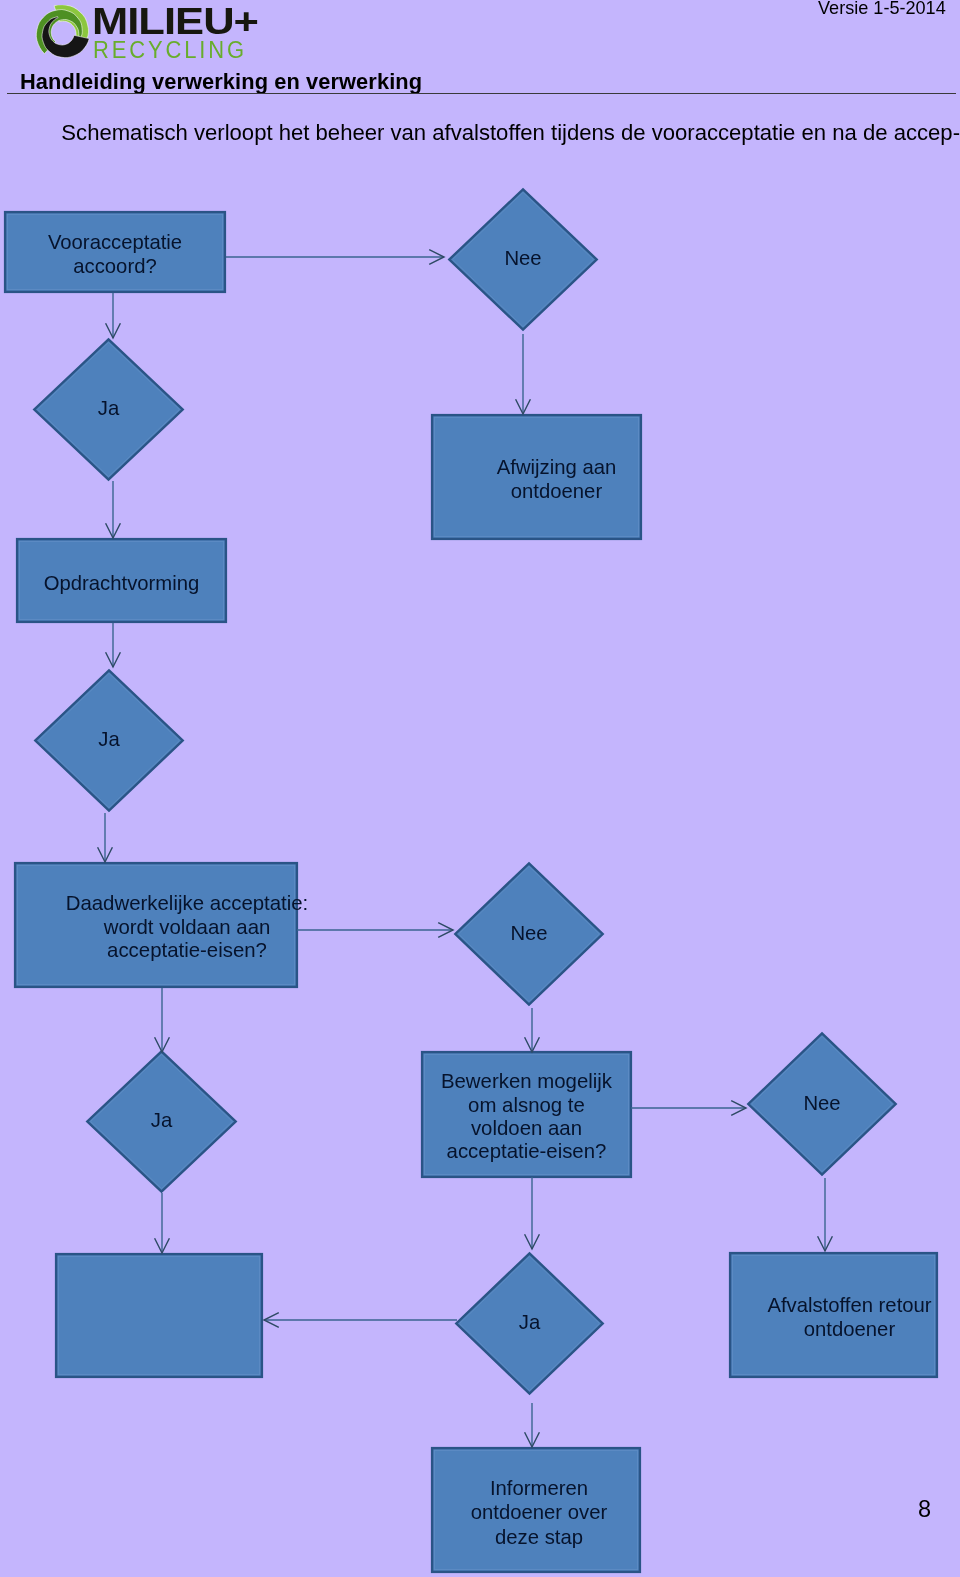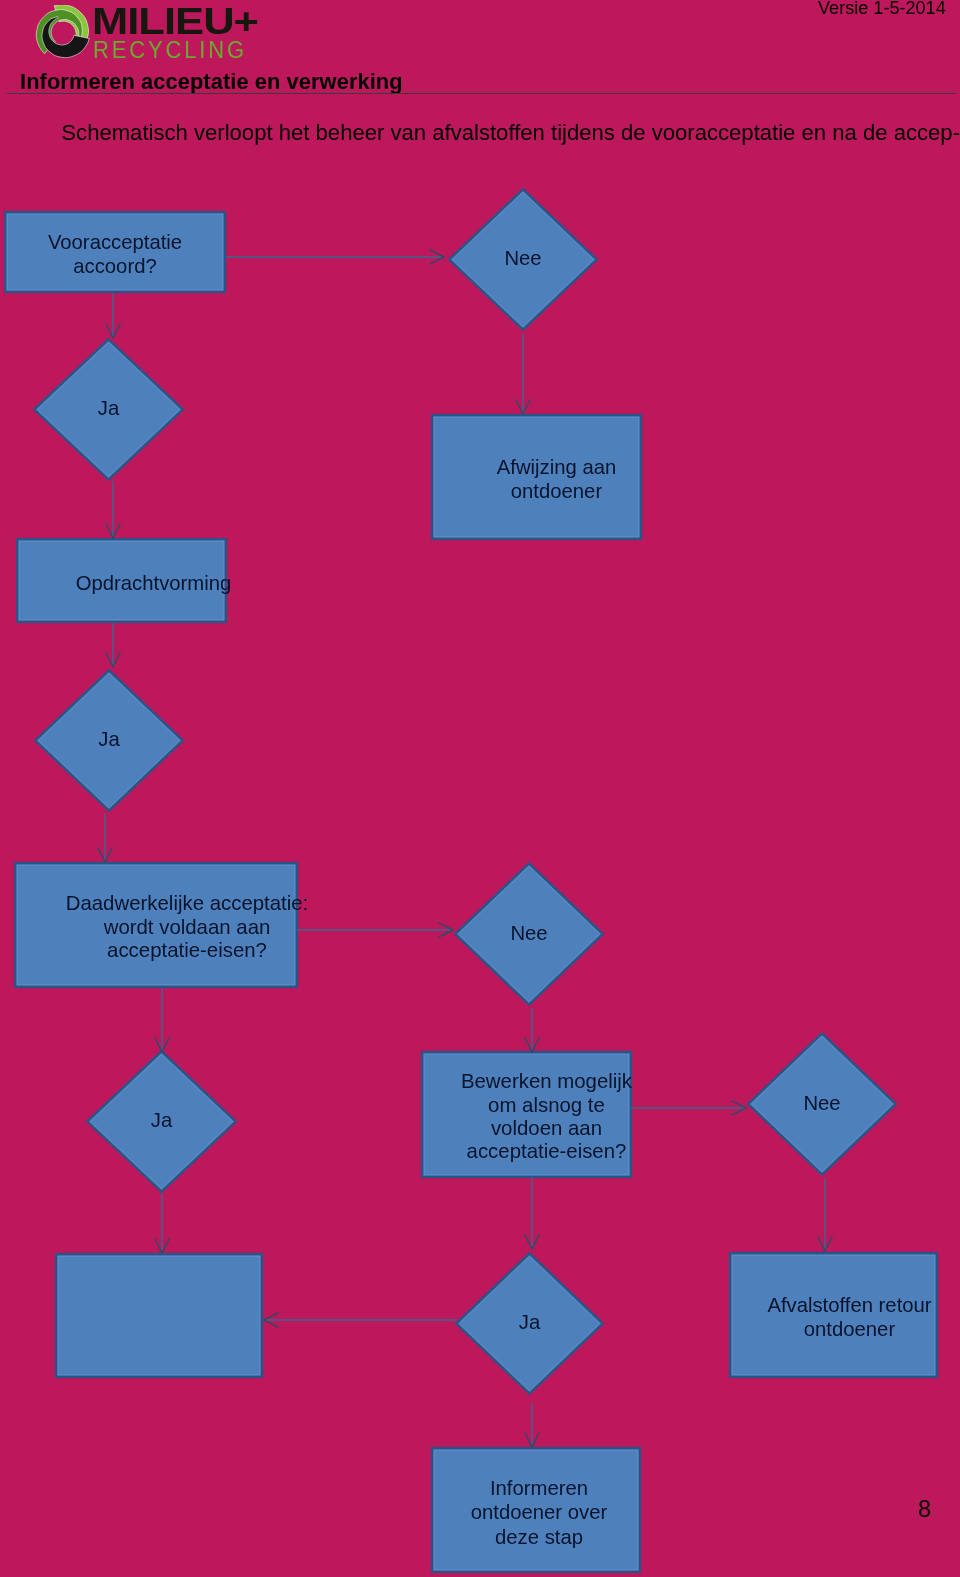--- a/index.html
+++ b/index.html
@@ -1,18 +1,18 @@
 <!DOCTYPE html>
 <html><head>
 <meta charset="utf-8">
 <style>
   html,body{margin:0;padding:0;background:#ffffff;}
   body{width:960px;height:1577px;position:relative;overflow:hidden;
        font-family:"Liberation Sans",sans-serif;color:#000;}
-  .page{position:absolute;left:0;top:0;width:960px;height:1577px;background:#be185d;text-decoration:underline;}
+  .page{position:absolute;left:0;top:0;width:960px;height:1577px;background:#c4b5fd;text-decoration:underline;}
 
   
   #logo{position:absolute;left:35px;top:5px;width:56px;height:56px;}
   #logo-word{position:absolute;left:93px;top:0px;width:174px;height:62px;}
   #version{position:absolute;left:818px;top:-2px;font-size:18.1px;color:#000;
            white-space:nowrap;}
   #doc-title{position:absolute;left:20px;top:68.5px;font-size:21.8px;font-weight:bold;
              white-space:nowrap;letter-spacing:0.1px;}
   #title-rule{position:absolute;left:7px;top:93px;width:949px;height:1.3px;
               background:#3a3a3a;}
@@ -43,21 +43,21 @@
     <path fill="#4E9023" stroke="#ffffff" stroke-width="0.5" d="M11.1 46.8C7.6 43.6 5.6 39.3 4.3 34.8C3.0 30.4 3.9 25.8 5.1 21.6C6.3 17.3 9.5 14.1 12.7 11.2C15.8 8.4 20.1 7.5 24.1 6.8C28.0 6.0 31.9 7.7 35.4 9.0C39.0 10.4 41.1 13.8 43.3 16.6C45.4 19.5 45.3 23.2 45.6 26.5C45.9 29.8 43.8 32.7 42.4 35.4L41.5 34.9C42.8 32.4 42.5 29.4 42.2 26.8C42.0 24.1 40.3 22.0 38.8 19.9C37.3 17.9 34.8 17.0 32.6 16.2C30.4 15.3 28.0 15.8 25.8 16.2C23.6 16.6 21.9 18.1 20.3 19.6C18.7 21.0 18.0 23.1 17.5 25.0C16.9 27.0 17.3 29.0 17.8 30.9C18.4 32.8 19.5 34.5 21.0 35.8Z"></path>
     <path fill="#151515" stroke="#ffffff" stroke-width="0.5" d="M51.9 33.1C51.0 37.3 48.5 40.8 45.7 43.9C42.9 47.0 38.9 48.6 35.1 49.8C31.3 51.0 27.2 50.3 23.4 49.5C19.7 48.7 16.8 45.9 14.0 43.5C11.3 41.0 10.4 37.4 9.3 34.1C8.2 30.8 9.3 27.3 10.0 24.2C10.7 21.0 13.3 18.8 15.3 16.6C17.3 14.3 20.5 13.9 23.1 13.1L23.5 14.0C21.0 14.8 19.3 16.9 17.7 18.7C16.1 20.5 15.7 23.1 15.2 25.3C14.8 27.5 15.6 29.7 16.3 31.8C17.0 33.9 18.7 35.3 20.2 36.7C21.7 38.0 23.8 38.4 25.7 38.8C27.6 39.2 29.5 38.7 31.3 38.1C33.1 37.5 34.4 36.2 35.7 34.9C36.9 33.5 37.6 31.9 38.0 30.1Z"></path>
   </svg>
 
   <svg id="logo-word" viewBox="0 0 174 62" xmlns="http://www.w3.org/2000/svg">
     <text x="-1" y="34.4" font-family="Liberation Sans, sans-serif" font-size="36" font-weight="bold" letter-spacing="-0.8" textLength="166" lengthAdjust="spacingAndGlyphs" fill="#17170F">MILIEU+</text>
     <text x="0" y="58" font-family="Liberation Sans, sans-serif" font-size="23.5" font-weight="normal" letter-spacing="3.1" textLength="154" lengthAdjust="spacingAndGlyphs" fill="#68AD2C">RECYCLING</text>
   </svg>
 
   <div id="version">Versie 1-5-2014</div>
-  <div id="doc-title">Informeren acceptatie en verwerking</div>
+  <div id="doc-title">Handleiding verwerking en verwerking</div>
   <div id="title-rule"></div>
 
   <div id="intro">
     <div>Schematisch verloopt het beheer van afvalstoffen tijdens de vooracceptatie en na de accep-</div>
   </div>
 
   <svg id="flow" viewBox="0 0 960 1577" xmlns="http://www.w3.org/2000/svg">
       <rect x="5.1" y="212.1" width="219.8" height="79.8" fill="#4E81BC" stroke="#2A5486" stroke-width="2.4"></rect>
       <rect x="7.4" y="214.4" width="215.2" height="75.2" fill="none" stroke="#6A96CA" stroke-width="1" stroke-opacity="0.55"></rect>
       <polygon points="523,189.3 596.7,259.5 523,329.7 449.3,259.5" fill="#4E81BC" stroke="#2A5486" stroke-width="2.4" stroke-linejoin="miter"></polygon>
@@ -119,28 +119,28 @@
       <path d="M 532 1403 L 532 1447" fill="none" stroke="#3B6590" stroke-width="1.4"></path>
       <path d="M 524.6 1432.2 L 532 1447 L 539.4 1432.2" fill="none" stroke="#2F4B66" stroke-width="1.45" stroke-linecap="butt" stroke-linejoin="miter"></path>
     </svg>
   <div id="labels">
       <div class="nodelabel" style="left: 4px; top: 213.3px; width: 222px; height: 82px; color: rgb(6, 19, 44);">Vooracceptatie
 accoord?</div>
       <div class="nodelabel" style="left: 448px; top: 187px; width: 150px; height: 143px; color: rgb(6, 19, 44);">Nee</div>
       <div class="nodelabel" style="left: 33px; top: 337px; width: 151px; height: 143px; color: rgb(6, 19, 44);">Ja</div>
       <div class="nodelabel" style="left: 431px; top: 416.3px; width: 251px; height: 126px; color: rgb(6, 19, 44);">Afwijzing aan
 ontdoener</div>
-      <div class="nodelabel" style="left: 16px; top: 540.3px; width: 211px; height: 85px; color: rgb(6, 19, 44); padding-left: 32px;">Opdrachtvorming</div>
+      <div class="nodelabel" style="left: 16px; top: 540.3px; width: 211px; height: 85px; color: rgb(6, 19, 44);">Opdrachtvorming</div>
       <div class="nodelabel" style="left: 34px; top: 668px; width: 150px; height: 143px; color: rgb(6, 19, 44);">Ja</div>
       <div class="nodelabel small" style="left: 14px; top: 864.3px; width: 284px; height: 126px; color: rgb(6, 19, 44); margin-left: 31px;">Daadwerkelijke acceptatie:
 wordt voldaan aan
 acceptatie-eisen?</div>
       <div class="nodelabel" style="left: 454px; top: 861px; width: 150px; height: 144px; color: rgb(6, 19, 44);">Nee</div>
       <div class="nodelabel" style="left: 86px; top: 1049px; width: 151px; height: 143px; color: rgb(6, 19, 44);">Ja</div>
-      <div class="nodelabel small" style="left: 421px; top: 1053.3px; width: 211px; height: 127px; color: rgb(6, 19, 44); padding-left: 20px;">Bewerken mogelijk
+      <div class="nodelabel small" style="left: 421px; top: 1053.3px; width: 211px; height: 127px; color: rgb(6, 19, 44);">Bewerken mogelijk
 om alsnog te
 voldoen aan
 acceptatie-eisen?</div>
       <div class="nodelabel" style="left: 747px; top: 1031px; width: 150px; height: 144px; color: rgb(6, 19, 44);">Nee</div>
       <div class="nodelabel" style="left: 455px; top: 1251px; width: 149px; height: 143px; color: rgb(6, 19, 44);">Ja</div>
       <div class="nodelabel" style="left: 729px; top: 1254.3px; width: 209px; height: 126px; color: rgb(6, 19, 44); margin-left: 16px;">Afvalstoffen retour
 ontdoener</div>
       <div class="nodelabel" style="left: 431px; top: 1449.3px; width: 216px; height: 126px; color: rgb(6, 19, 44);">Informeren
 ontdoener over
 deze stap</div>

